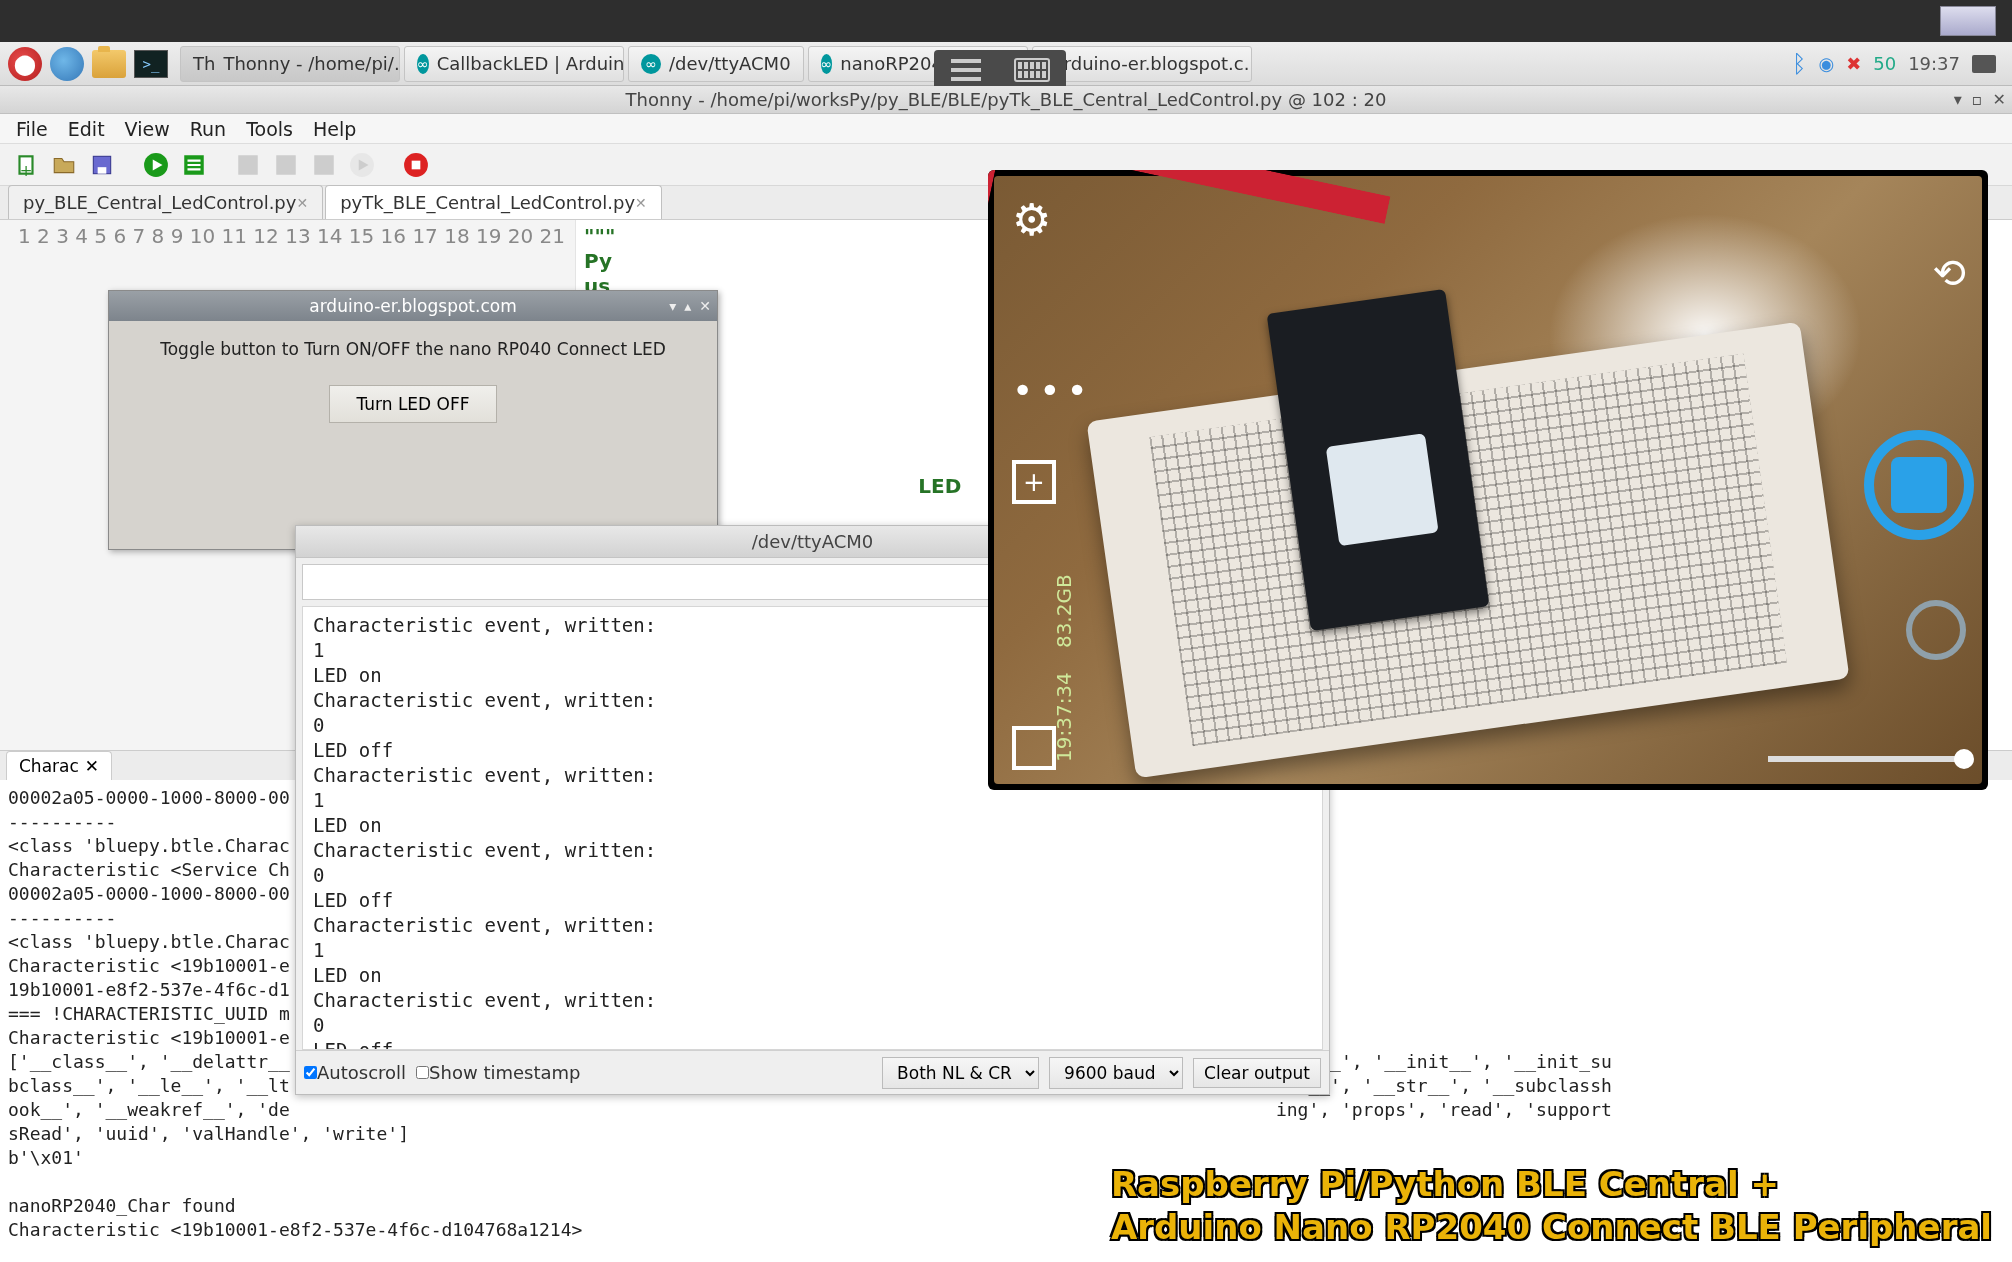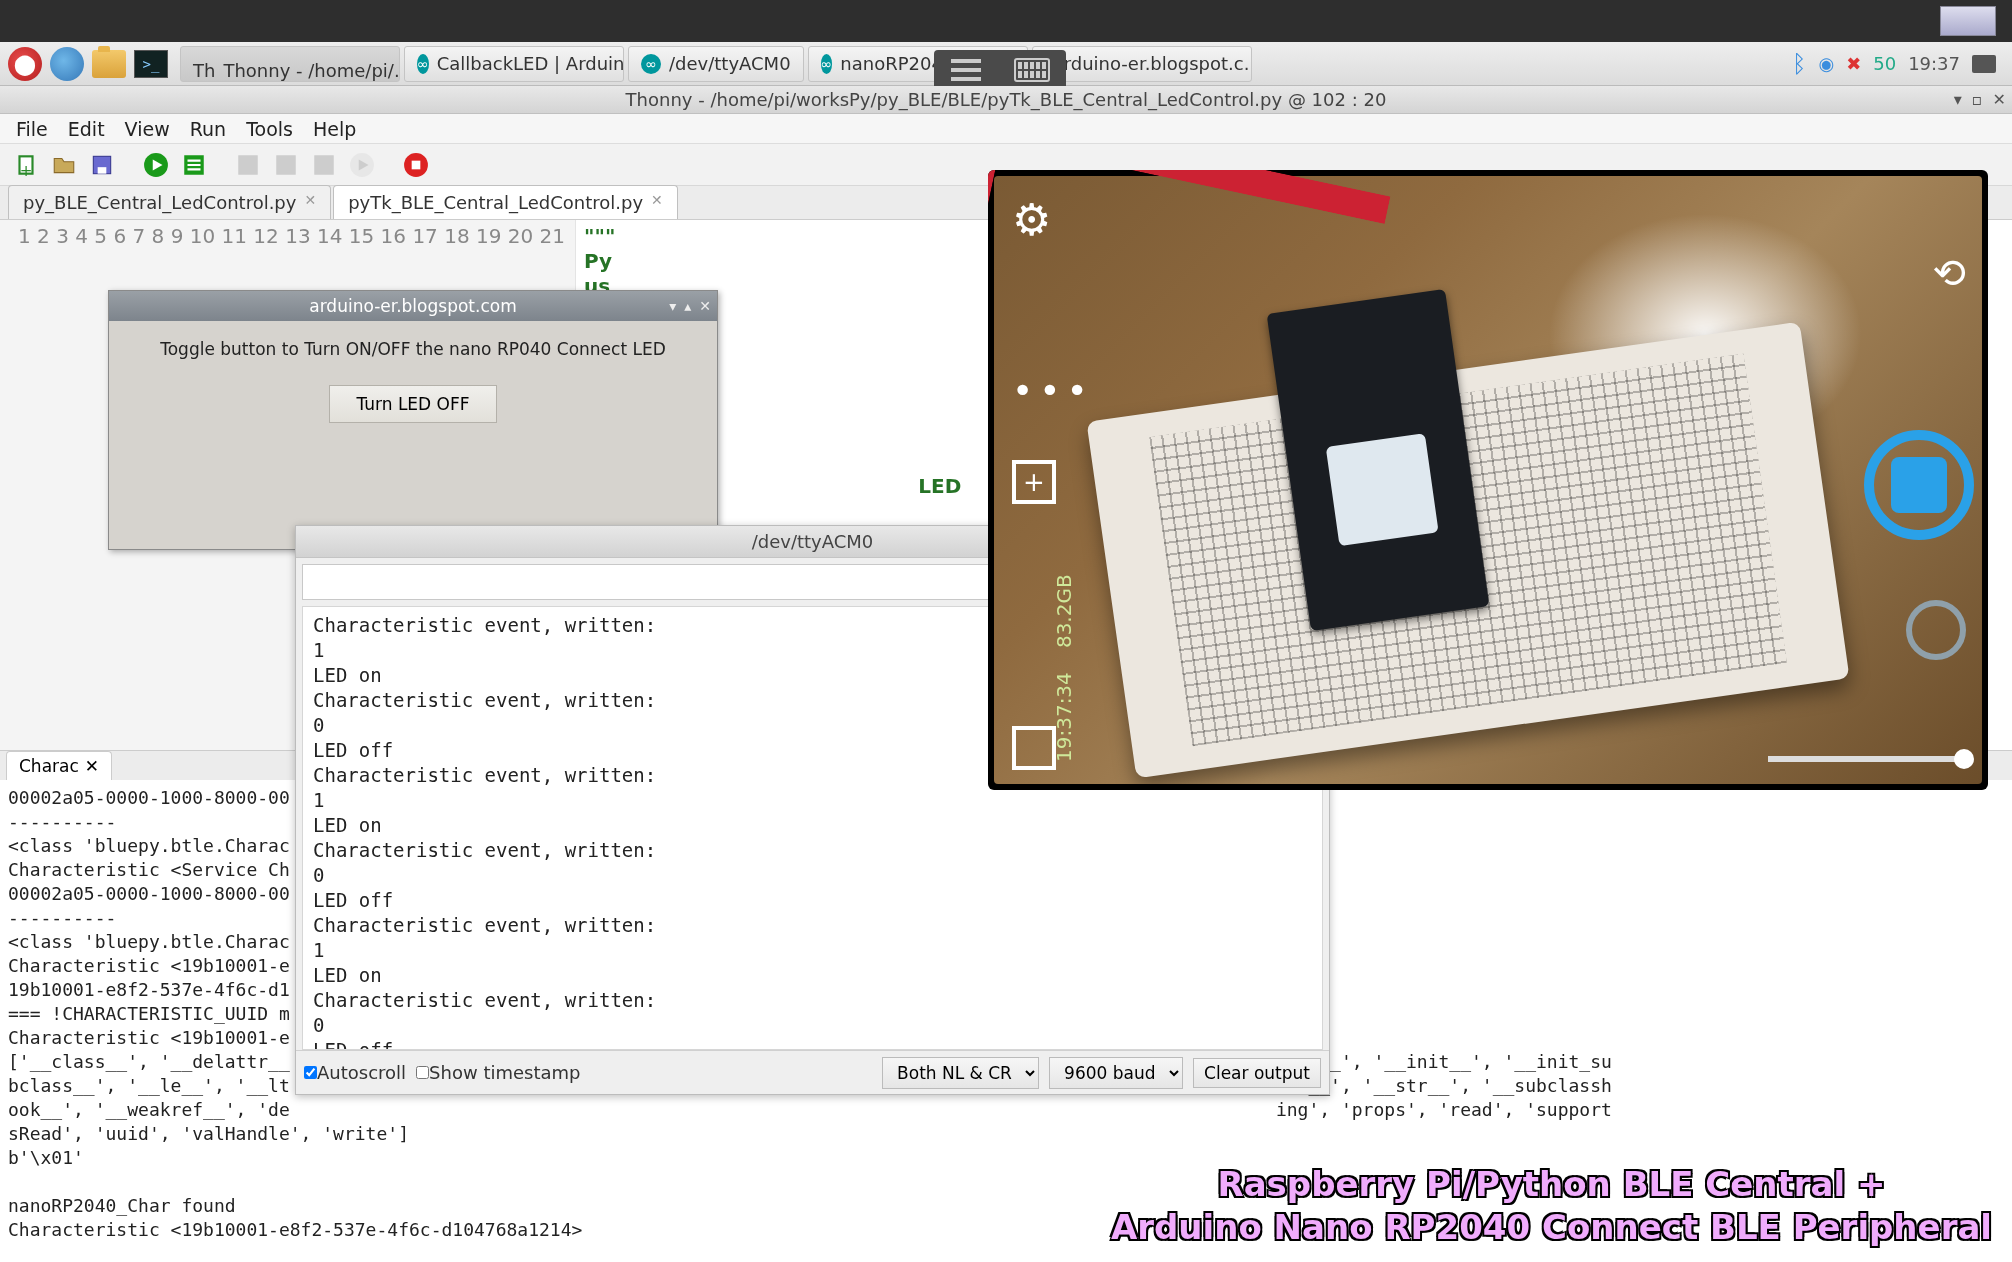--- a/index.html
+++ b/index.html
@@ -7,21 +7,21 @@
 
 
 .taskbar { position: absolute; top: 42px; left: 0; right: 0; height: 44px; background: linear-gradient(#eeeeee,#dcdcdc); display: flex; align-items: center; padding: 0 8px; border-bottom: 1px solid #bbb; }
 .taskbar .pi-logo { width: 34px; height: 34px; border-radius: 50%; background: radial-gradient(circle at 40% 40%,#e84c4c,#b41e1e); display:flex;align-items:center;justify-content:center;color:#fff;font-size:20px;margin-right:8px;}
 .taskbar .globe { width:34px;height:34px;border-radius:50%;background:radial-gradient(circle at 40% 40%,#6fb7e8,#3578b8);margin-right:8px;}
 .taskbar .folders { width:34px;height:28px;background:linear-gradient(#f3c96b,#daa23a);border-radius:3px;margin-right:8px;position:relative;}
 .taskbar .folders::before{content:"";position:absolute;left:6px;top:-4px;width:12px;height:6px;background:#e8b54c;border-radius:2px 2px 0 0;}
 .taskbar .term { width:34px;height:28px;background:#122;border:1px solid #555;margin-right:12px;display:flex;align-items:center;justify-content:center;color:#8cf;font-family:monospace;font-size:14px;}
 .taskbar .tasks { display: flex; gap: 4px; flex: 1; }
 .taskbar .task { height: 36px; padding: 0 12px; display: flex; align-items: center; gap: 8px; background: linear-gradient(#f4f4f4,#e0e0e0); border: 1px solid #c4c4c4; border-radius: 3px; font-size: 18px; color: #333; max-width: 220px; overflow:hidden; white-space:nowrap; }
-.taskbar .task.active { background: linear-gradient(#d8d8d8,#c8c8c8); align-items: flex-end; }
+.taskbar .task.active { background: linear-gradient(#d8d8d8,#c8c8c8); }
 .taskbar .tray { display:flex; align-items:center; gap: 12px; color:#555; font-size: 18px; padding-right: 8px;}
 .taskbar .tray .batt { color:#2a8; font-size:18px;}
 
 
 .switcher { position:absolute; top:50px; left:934px; width:132px; height:40px; background:#4a4a4a; border-radius:4px; display:flex; align-items:center; justify-content:space-around;}
 .switcher .ic{width:30px;height:22px;display:flex;flex-direction:column;justify-content:space-between;}
 .switcher .ic span{height:4px;background:#ccc;}
 .switcher .kb{width:36px;height:24px;border:2px solid #ccc;border-radius:3px;display:grid;grid-template-columns:repeat(5,1fr);gap:2px;padding:2px;}
 .switcher .kb i{background:#ccc;}
 
@@ -30,21 +30,21 @@
 .thonny-titlebar { height: 28px; background: linear-gradient(#e8e8e8,#d4d4d4); display:flex; align-items:center; justify-content:center; color:#444; font-size:18px; border-bottom:1px solid #c0c0c0; position:relative;}
 .thonny-titlebar .wbtns{position:absolute;right:6px;top:4px;display:flex;gap:10px;color:#555;font-size:16px;}
 .menubar { height: 30px; display:flex; align-items:center; gap: 4px; padding: 0 8px; font-size: 19px; color:#222; border-bottom:1px solid #ddd; background:#f6f6f6;}
 .menubar span{padding:2px 8px;}
 .toolbar { height: 42px; display:flex; align-items:center; gap:6px; padding:0 10px; border-bottom:1px solid #d8d8d8; background:#f2f2f2;}
 .toolbar .tb{width:32px;height:32px;border-radius:4px;display:flex;align-items:center;justify-content:center;}
 .toolbar .sep{width:10px;}
 .tb svg{width:26px;height:26px;}
 
 .tabs-row { height: 34px; display:flex; align-items:flex-end; padding-left:8px; background:#ececec; border-bottom:1px solid #ccc;}
-.tabs-row .tab { padding: 6px 14px; font-size:18px; color:#333; border:1px solid #c0c0c0; border-bottom:none; background:#f0f0f0; margin-right:2px; border-radius:4px 4px 0 0; display:flex;align-items:flex-start;gap:8px;}
+.tabs-row .tab { padding: 6px 14px; font-size:18px; color:#333; border:1px solid #c0c0c0; border-bottom:none; background:#f0f0f0; margin-right:2px; border-radius:4px 4px 0 0; display:flex;align-items:center;}
 .tabs-row .tab.active{background:#fff;}
 .tabs-row .tab .x{color:#999;font-size:14px;}
 .code-scroll { display:flex; background:#fff; font-family: "DejaVu Sans Mono", monospace; font-size:20px; line-height:25px; overflow:hidden;}
 .gutter { background:#f4f4f4; color:#888; text-align:right; padding:4px 10px 4px 18px; border-right:1px solid #e4e4e4; user-select:none;}
 .code { padding:4px 8px; white-space:pre; color:#222; position:relative; flex:1;}
 .s-kw{color:#b36b00;font-weight:bold;}
 .s-str{color:#267326;}
 .s-cmt{color:#888;}
 .s-grn{color:#267326;font-weight:bold;}
 
@@ -89,21 +89,21 @@
 .cam .full{left:24px;bottom:20px;width:44px;height:44px;border:4px solid #fff;}
 .cam .ts{left:88px;bottom:28px;font-size:20px;transform:rotate(-90deg);transform-origin:left bottom;color:#cfe89a;font-family:monospace;}
 .cam .rot{right:22px;top:80px;font-size:40px;}
 .cam .shutter{right:14px;top:260px;width:110px;height:110px;border:10px solid #2aa1e8;border-radius:50%;display:flex;align-items:center;justify-content:center;}
 .cam .shutter i{width:56px;height:56px;background:#2aa1e8;border-radius:8px;}
 .cam .mode{right:22px;bottom:130px;width:60px;height:60px;border:6px solid #8fa0aa;border-radius:50%;}
 .cam .zoom{position:absolute;right:20px;bottom:28px;width:200px;height:6px;background:#ddd;}
 .cam .zoom::after{content:"";position:absolute;right:-6px;top:-7px;width:20px;height:20px;border-radius:50%;background:#fff;}
 
 
-.caption{position:absolute;right:20px;bottom:14px;text-align:center;font-size:34px;font-weight:bold;color:#f0abfc;text-shadow:2px 2px 0 #000,-2px -2px 0 #000,2px -2px 0 #000,-2px 2px 0 #000;line-height:1.25;}
+.caption{position:absolute;right:20px;bottom:14px;text-align:left;font-size:34px;font-weight:bold;color:#eab308;text-shadow:2px 2px 0 #000,-2px -2px 0 #000,2px -2px 0 #000,-2px 2px 0 #000;line-height:1.25;}
 
 
 .top-frame{position:absolute;top:0;left:0;right:0;height:42px;background:#2e2e2e;}
 .top-frame .mini{position:absolute;right:16px;top:6px;width:56px;height:30px;background:linear-gradient(#dde,#aac);border:1px solid #889;}
 </style>
 </head>
 <body>
 
 <div class="top-frame">
   <div class="mini"></div>

